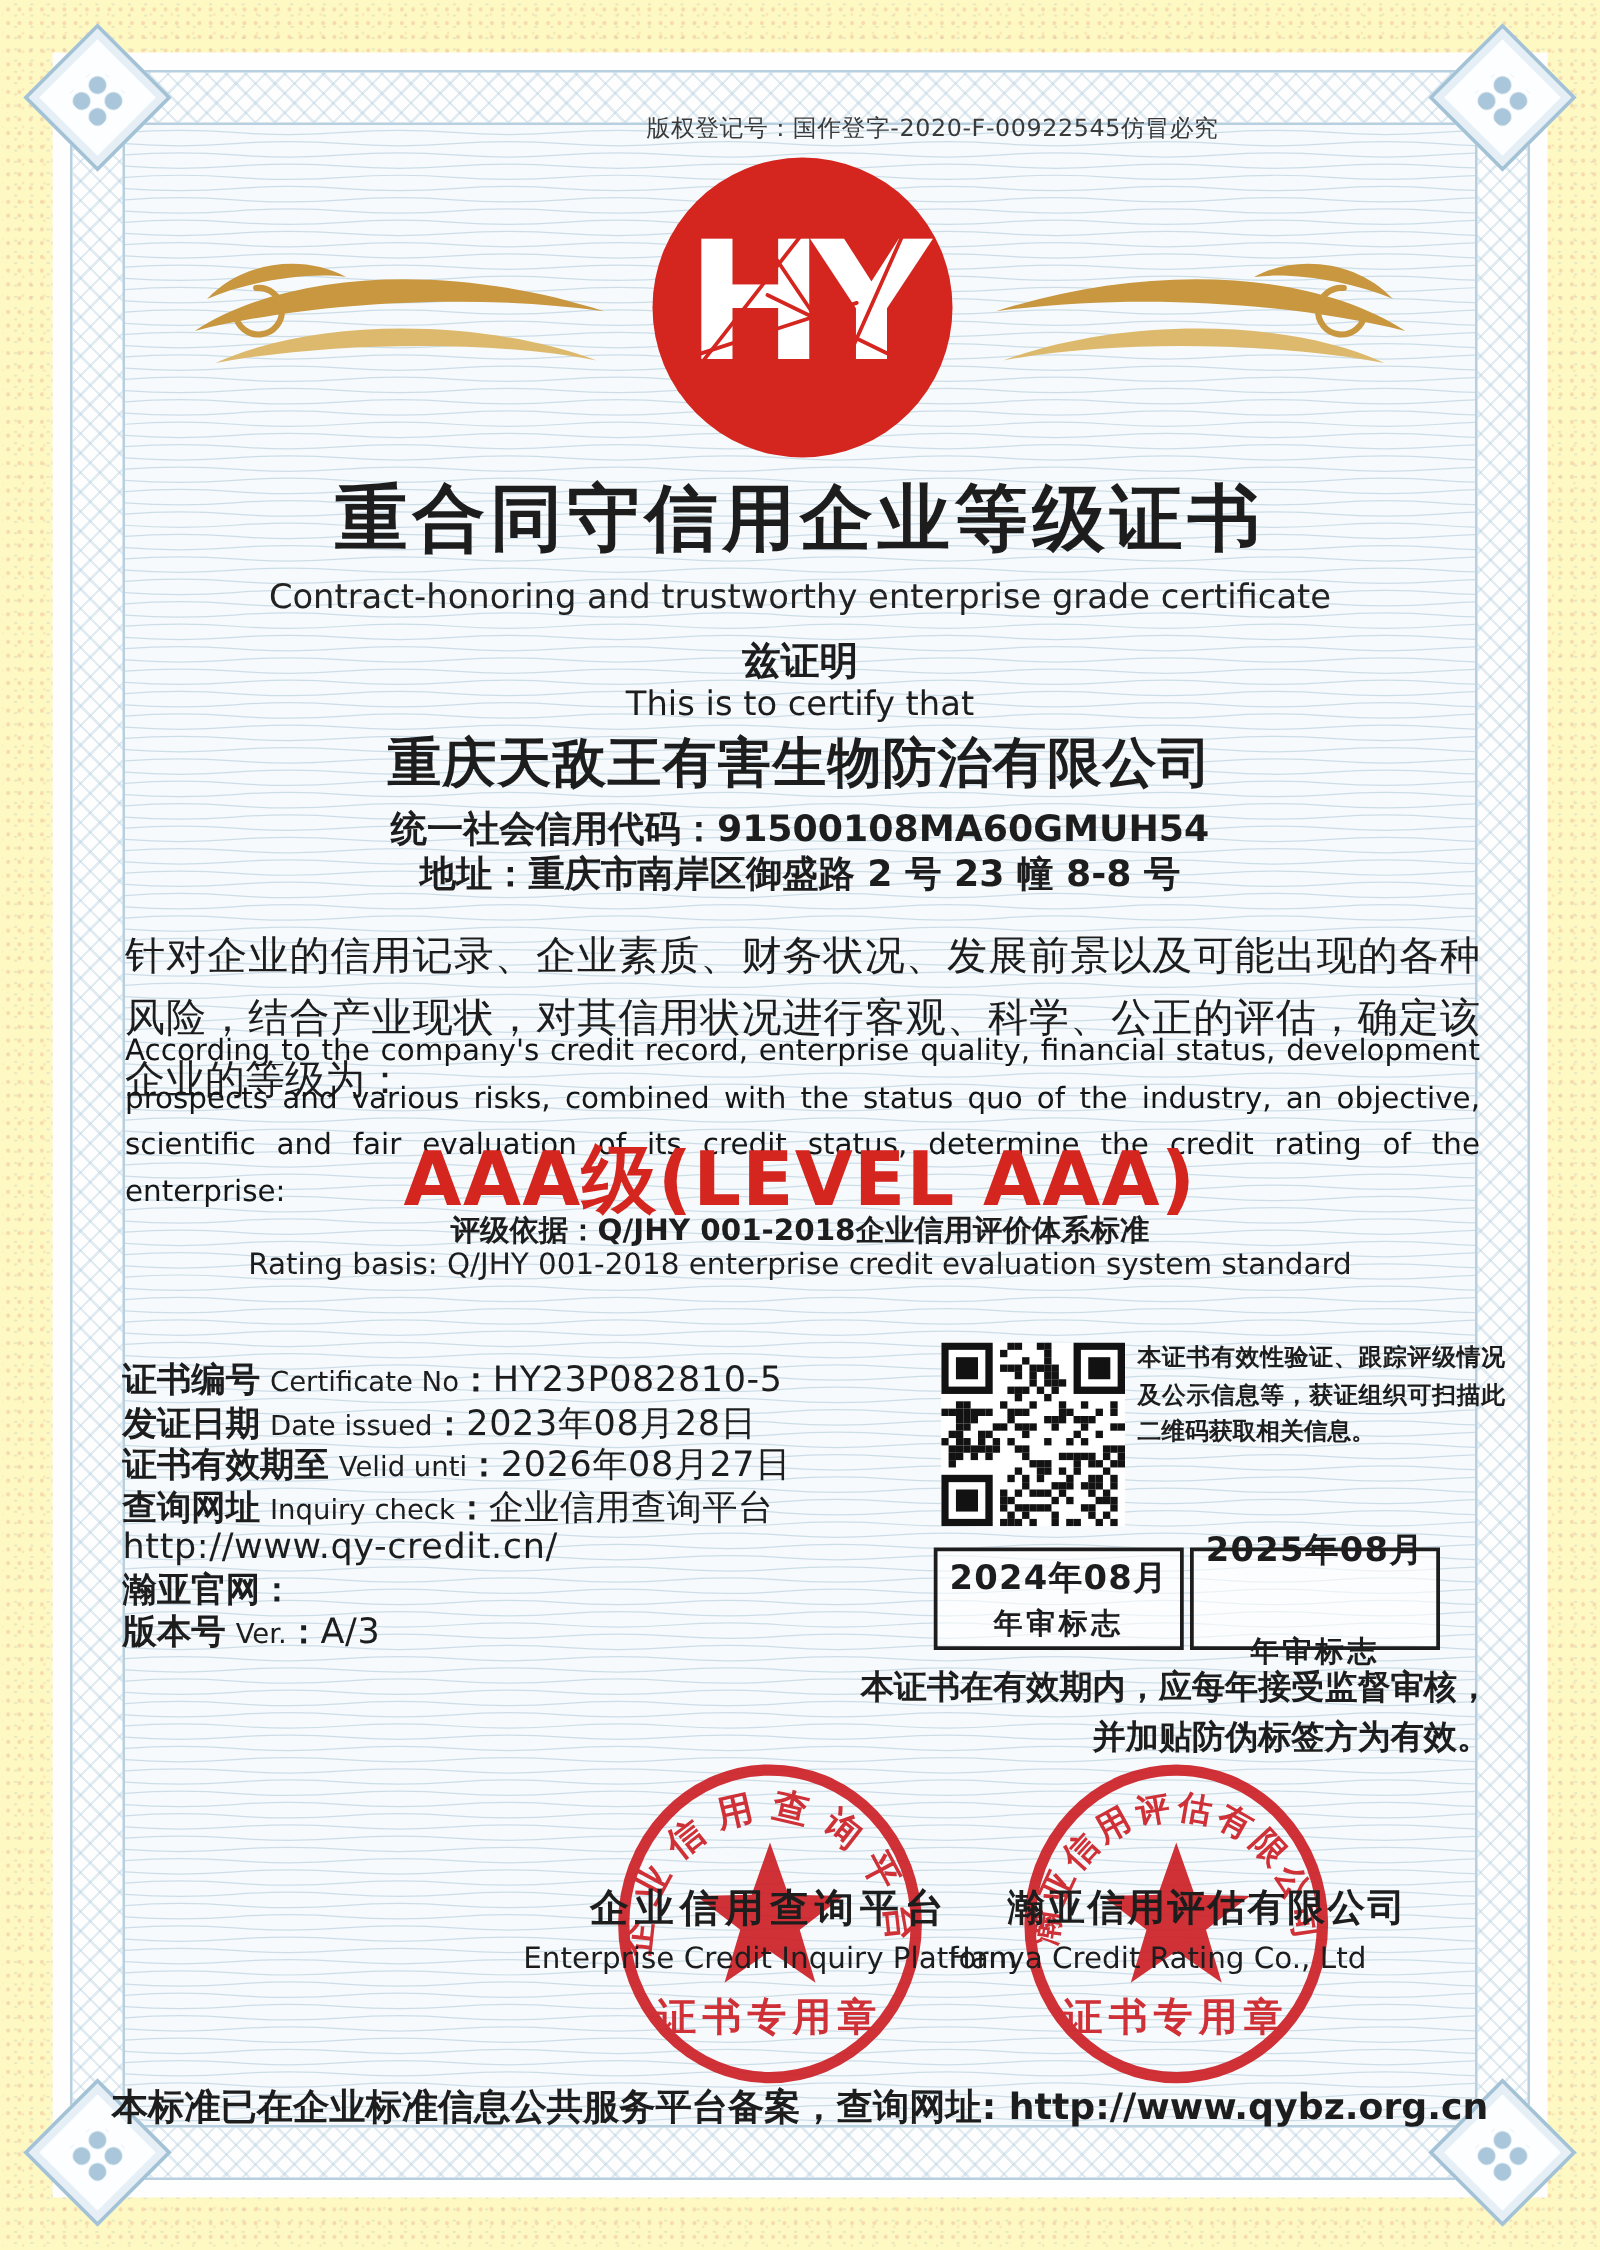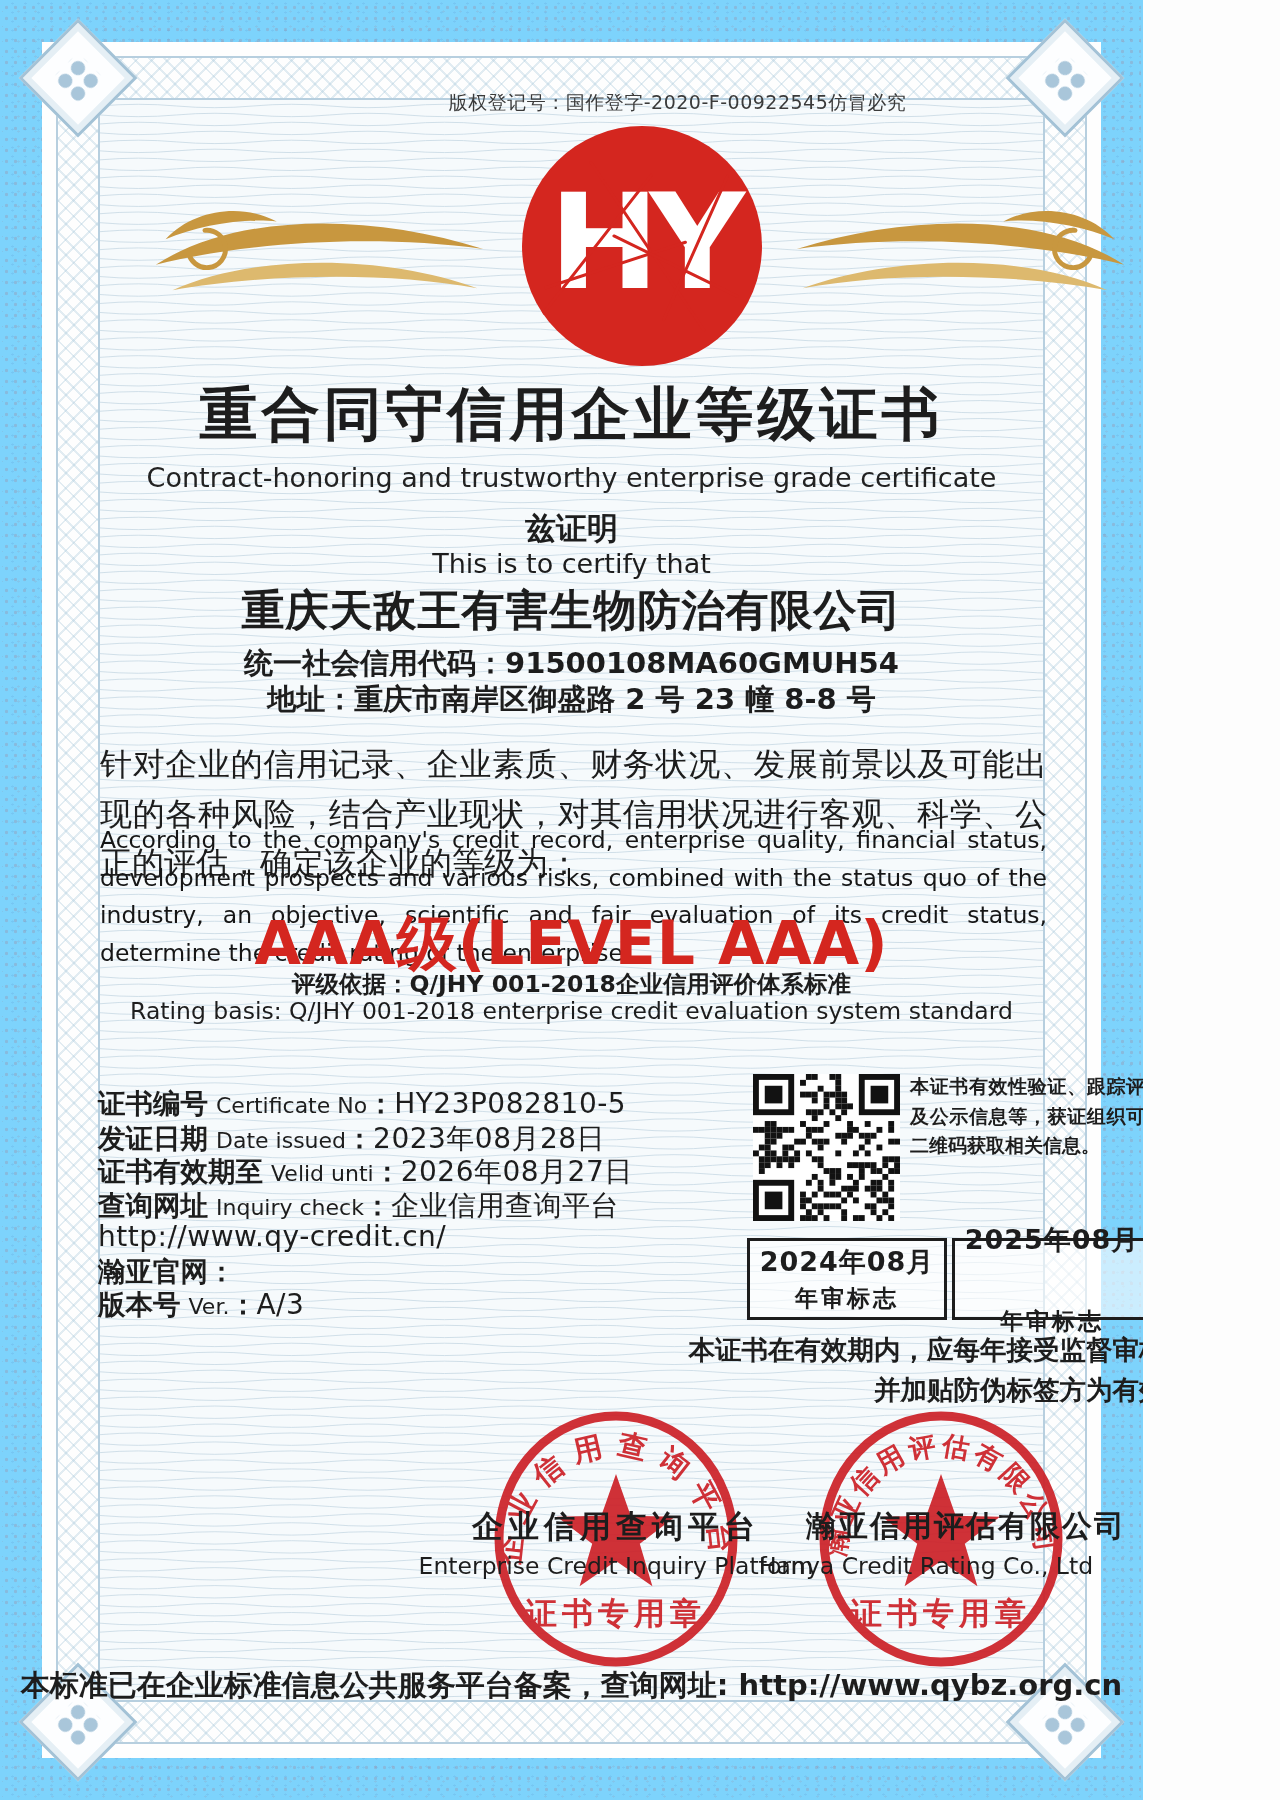--- a/index.html
+++ b/index.html
@@ -1,21 +1,21 @@
 <!DOCTYPE html>
 <html style="--accent-red: #d4261f; --seal-red: #cc2027; --gold: #c8973f; --gold-light: #ddb96e; --border-blue: #b7cfdf; --ink: #1d1d1d; --wave: #c2d6e2;"><head>
 <meta charset="utf-8">
 <style>
   :root{
     --accent-red:#d4261f; --seal-red:#cc2027; --gold:#c8973f; --gold-light:#ddb96e;
     --border-blue:#b7cfdf; --ink:#1d1d1d; --wave:#c2d6e2;
   }
   *{margin:0;padding:0;box-sizing:border-box;}
   body{width:1280px;height:1800px;background:#fdfdfd;font-family:"DejaVu Sans","Liberation Sans",sans-serif;color:var(--ink);}
-  #page{position:relative;width:1143px;height:1800px;overflow:hidden;background:#7dd3fc;}
+  #page{position:relative;width:1280px;height:1800px;overflow:hidden;background:#fef9c3;}
 
   
   .speckle{position:absolute;inset:2px;z-index:0;opacity:.55;
     background-image:
       radial-gradient(rgba(198,52,52,.28) 1.2px, transparent 1.7px),
       radial-gradient(rgba(72,112,178,.24) 1.2px, transparent 1.7px),
       radial-gradient(rgba(198,52,52,.16) 1px, transparent 1.4px);
     background-size:9px 11px,13px 9px,17px 15px;
     background-position:0 0,4px 6px,8px 2px;}
   .paper{position:absolute;inset:42px;background:#fefefe;z-index:1;}

